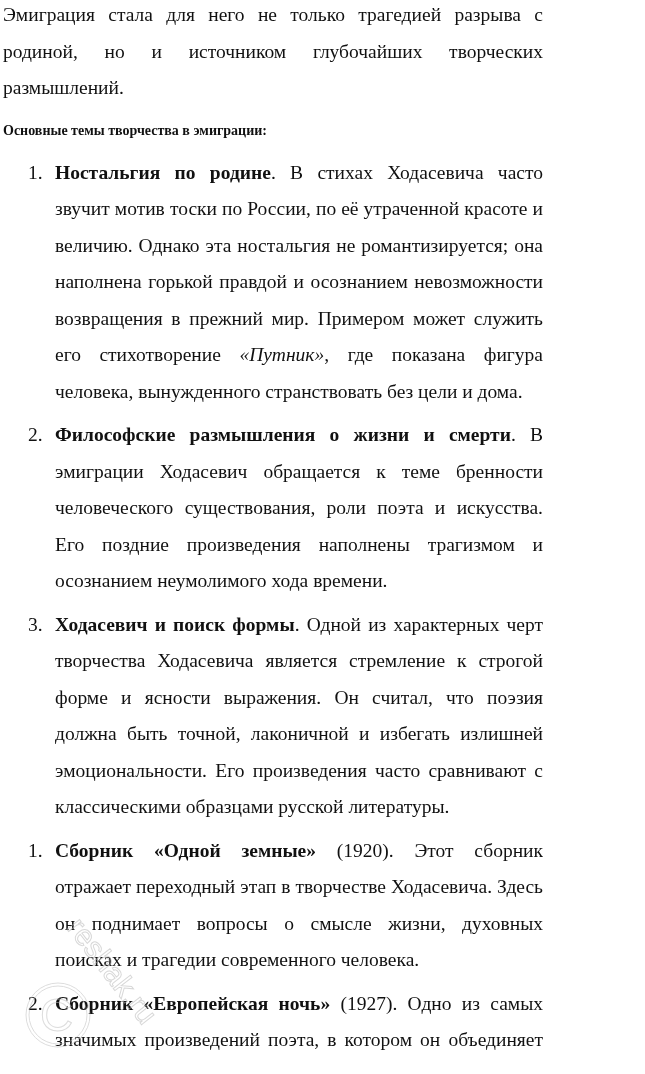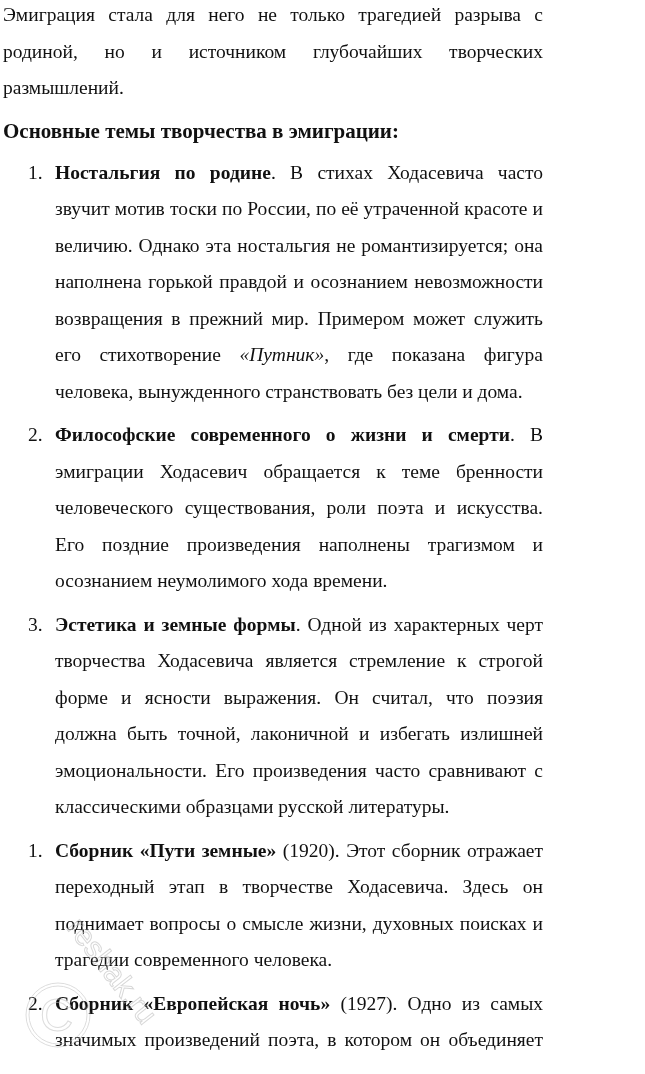--- a/index.html
+++ b/index.html
@@ -25,21 +25,21 @@
       box-sizing: border-box;
     }
     p.para {
       margin: 0;
       line-height: 36.5px;
       text-align: justify;
     }
     p.para.intro { margin-top: -3px; }
     h2.section-heading {
       margin: 6px 0 6px 0;
-      font-size: 21px;
+      font-size: 14px;
       font-weight: bold;
       line-height: 36px;
     }
     ol.list {
       margin: 0;
       padding: 0;
       list-style: none;
     }
     ol.list li {
       position: relative;
@@ -75,33 +75,33 @@
 
   <h2 class="section-heading">Основные темы творчества в эмиграции:</h2>
 
   <ol class="list">
     <li>
       <span class="num">1.</span>
       <span class="term">Ностальгия по родине</span><span>. В стихах Ходасевича часто звучит мотив тоски по России, по её утраченной красоте и величию. Однако эта ностальгия не романтизируется; она наполнена горькой правдой и осознанием невозможности возвращения в прежний мир. Примером может служить его стихотворение </span><span class="title-italic">«Путник»</span><span>, где показана фигура человека, вынужденного странствовать без цели и дома.</span>
     </li>
     <li>
       <span class="num">2.</span>
-      <span class="term">Философские современного о жизни и смерти</span><span>. В эмиграции Ходасевич обращается к теме бренности человеческого существования, роли поэта и искусства. Его поздние произведения наполнены трагизмом и осознанием неумолимого хода времени.</span>
+      <span class="term">Философские размышления о жизни и смерти</span><span>. В эмиграции Ходасевич обращается к теме бренности человеческого существования, роли поэта и искусства. Его поздние произведения наполнены трагизмом и осознанием неумолимого хода времени.</span>
     </li>
     <li>
       <span class="num">3.</span>
-      <span class="term">Эстетика и земные формы</span><span>. Одной из характерных черт творчества Ходасевича является стремление к строгой форме и ясности выражения. Он считал, что поэзия должна быть точной, лаконичной и избегать излишней эмоциональности. Его произведения часто сравнивают с классическими образцами русской литературы.</span>
+      <span class="term">Ходасевич и поиск формы</span><span>. Одной из характерных черт творчества Ходасевича является стремление к строгой форме и ясности выражения. Он считал, что поэзия должна быть точной, лаконичной и избегать излишней эмоциональности. Его произведения часто сравнивают с классическими образцами русской литературы.</span>
     </li>
   </ol>
 
 
   <ol class="list">
     <li>
       <span class="num">1.</span>
-      <span class="term">Сборник «Пути земные»</span><span> (1920). Этот сборник отражает переходный этап в творчестве Ходасевича. Здесь он поднимает вопросы о смысле жизни, духовных поисках и трагедии современного человека.</span>
+      <span class="term">Сборник «Одной земные»</span><span> (1920). Этот сборник отражает переходный этап в творчестве Ходасевича. Здесь он поднимает вопросы о смысле жизни, духовных поисках и трагедии современного человека.</span>
     </li>
     <li>
       <span class="num">2.</span>
       <span class="term">Сборник «Европейская ночь»</span><span> (1927). Одно из самых значимых произведений поэта, в котором он объединяет личные</span>
     </li>
   </ol>
 </div>
 
 <div class="watermark">
   <svg viewBox="0 0 150 150">

